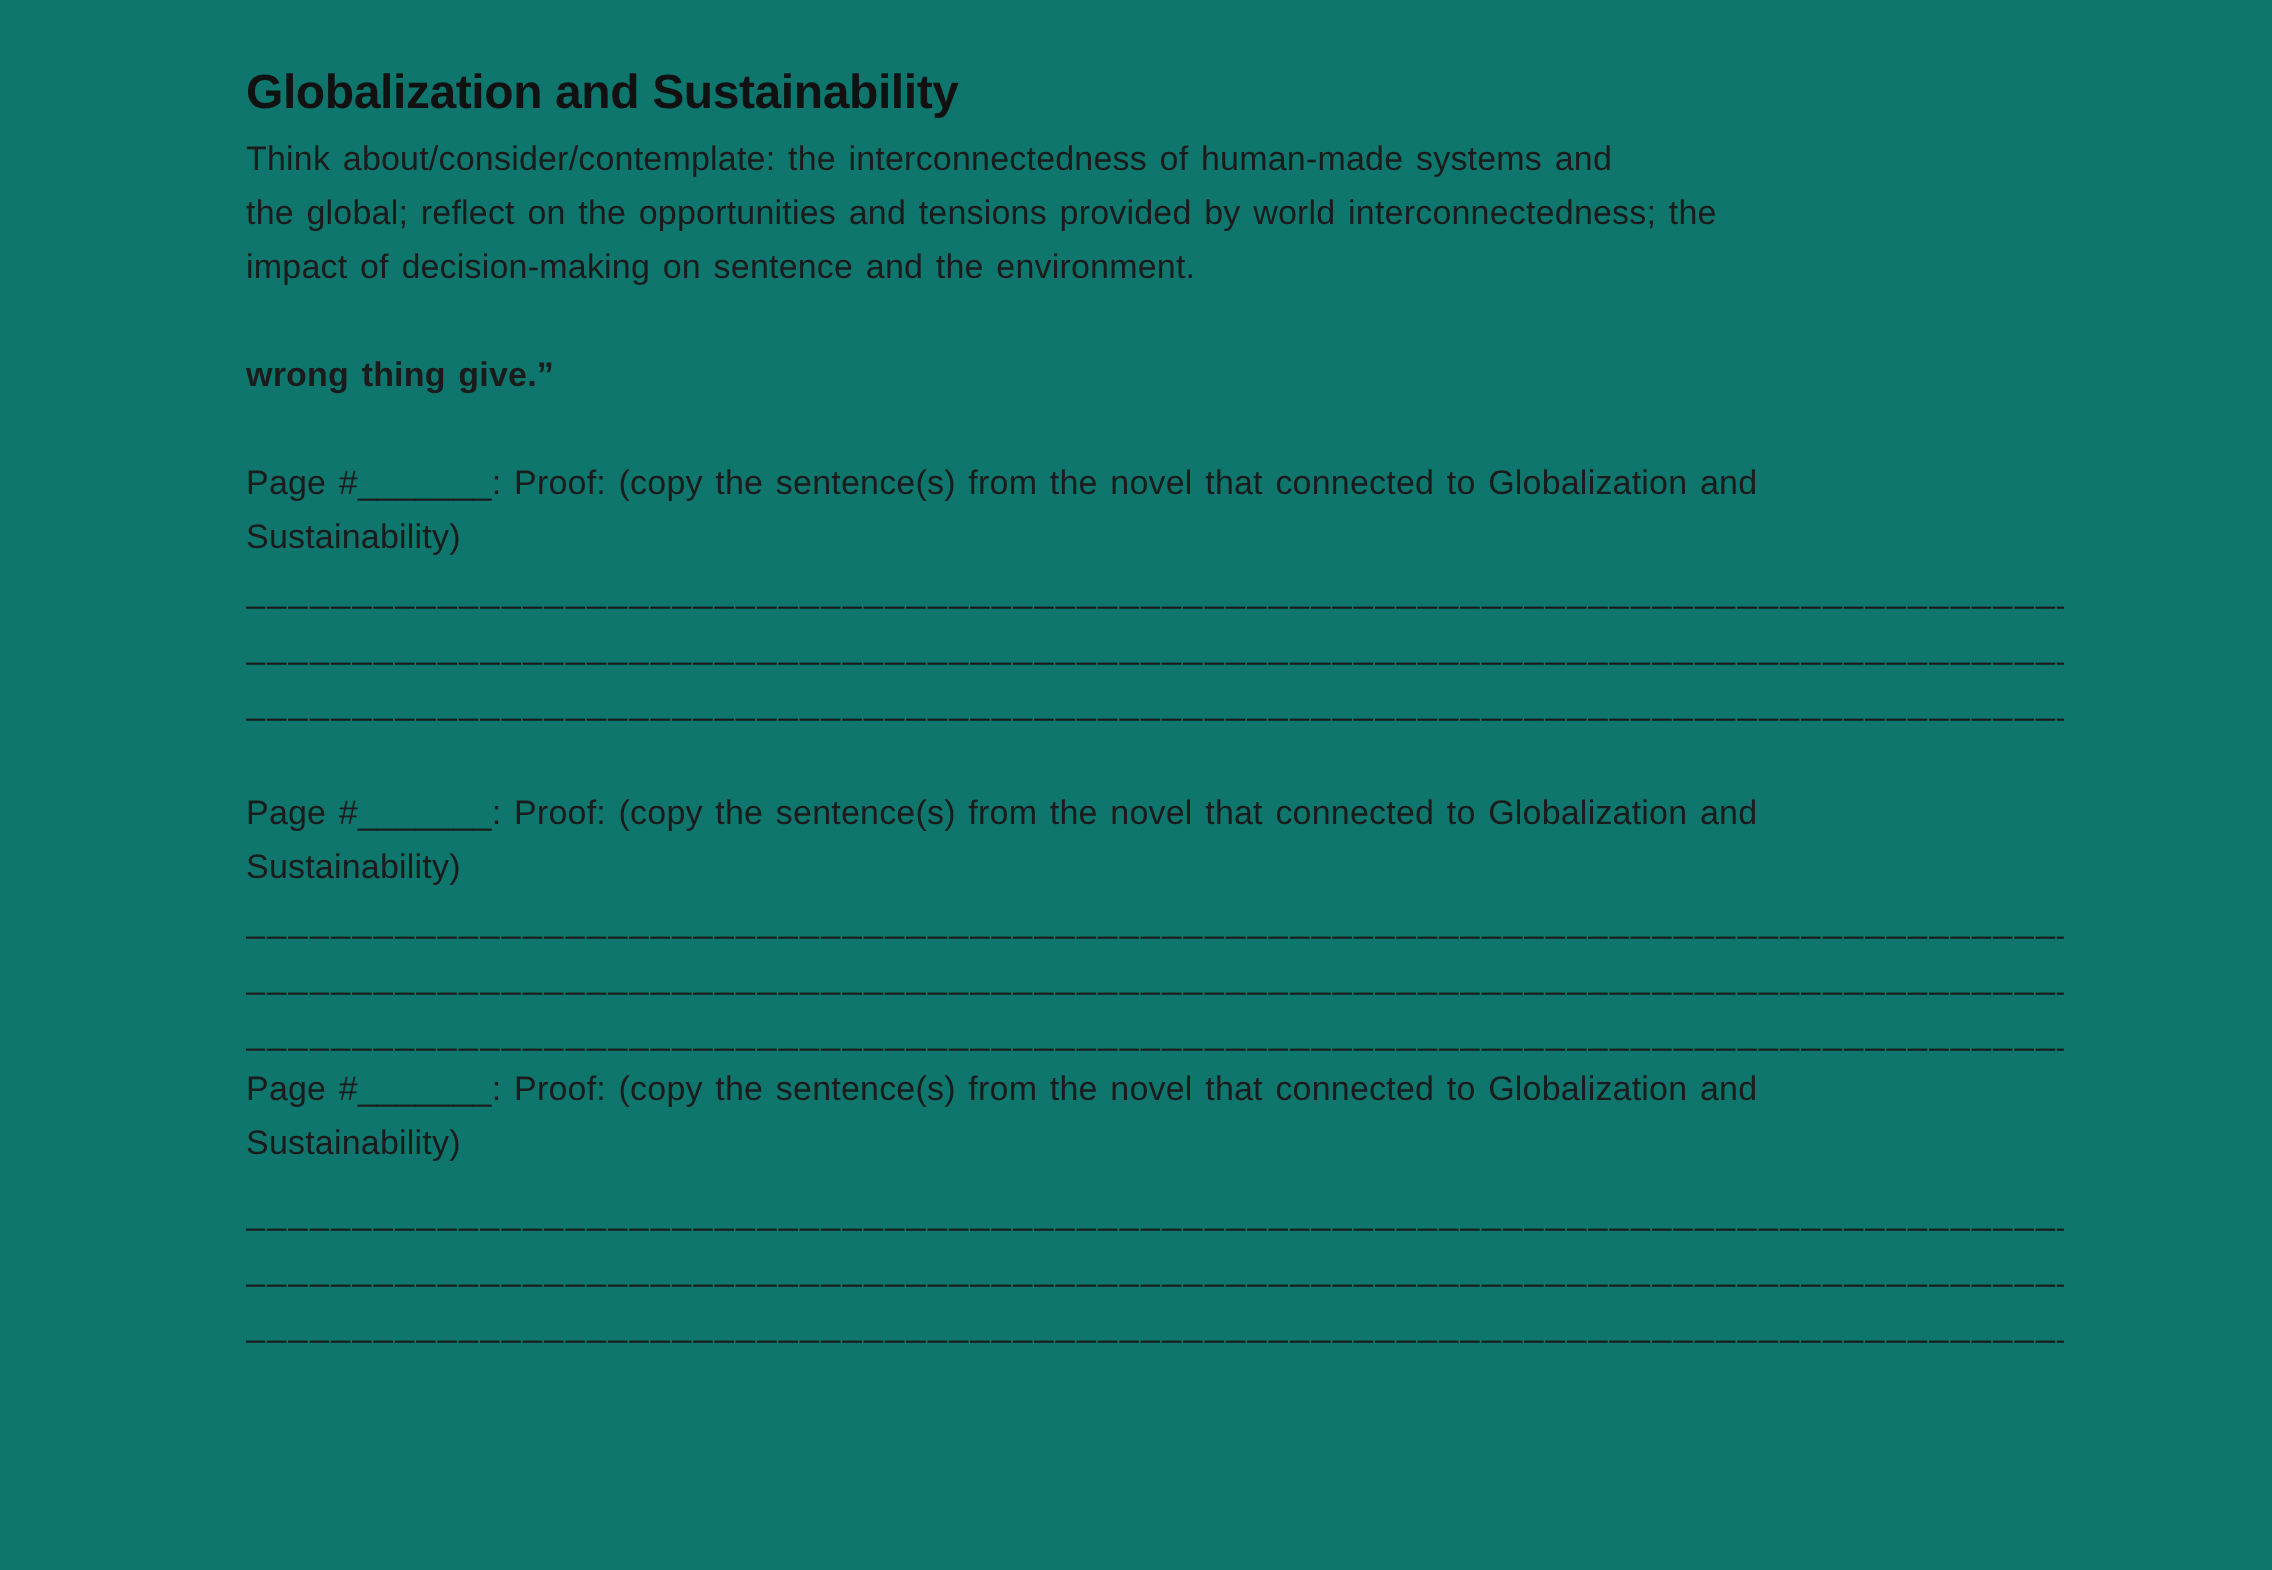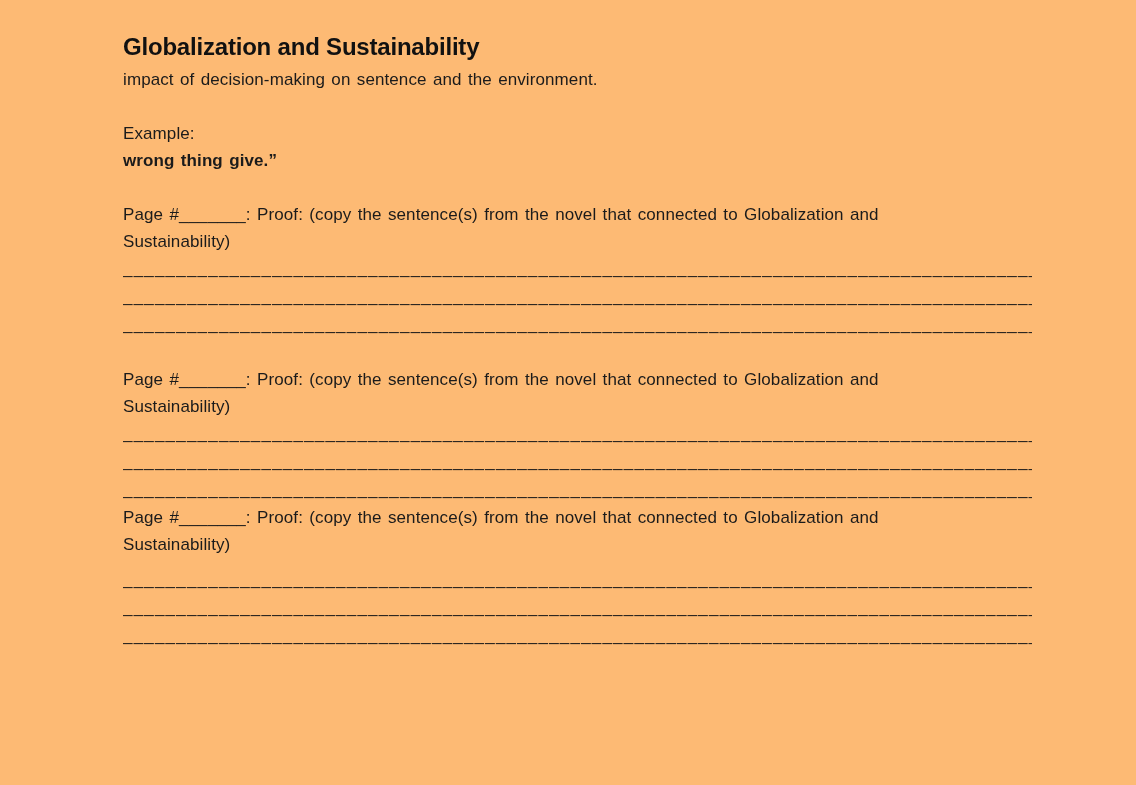--- a/index.html
+++ b/index.html
@@ -4,21 +4,21 @@
 <style>
   html, body {
     margin: 0;
     padding: 0;
     background: #ffffff;
   }
   .page {
     position: relative;
     width: 1136px;
     height: 785px;
-    background: #fdba74;
+    background: #0f766e;
     box-sizing: border-box;
     padding: 32px 104px 0 123px;
     overflow: hidden;
     font-family: "Liberation Sans", sans-serif;
     color: #1b1b1b;
   }
   .content {
     width: 909px;
     overflow: hidden;
   }
@@ -52,26 +52,27 @@
 </style>
 </head>
 <body>
 
 <div class="page">
   <div class="content">
 
     <h1 class="title">Globalization and Sustainability</h1>
 
     <div>
+      <div class="line">Think about/consider/contemplate: the interconnectedness of human-made systems and</div>
+      <div class="line">the global; reflect on the opportunities and tensions provided by world interconnectedness; the</div>
       <div class="line">impact of decision-making on sentence and the environment.</div>
     </div>
 
     <div class="gap"></div>
 
-    <div class="line">Example:</div>
     <div>
       <div class="line bold">wrong thing give.”</div>
     </div>
 
     <div class="gap"></div>
 
     <section>
       <div class="line">Page #_______: Proof: (copy the sentence(s) from the novel that connected to Globalization and</div>
       <div class="line">Sustainability)</div>
       <div class="blank-line">________________________________________________________________________________________________________________________</div>

